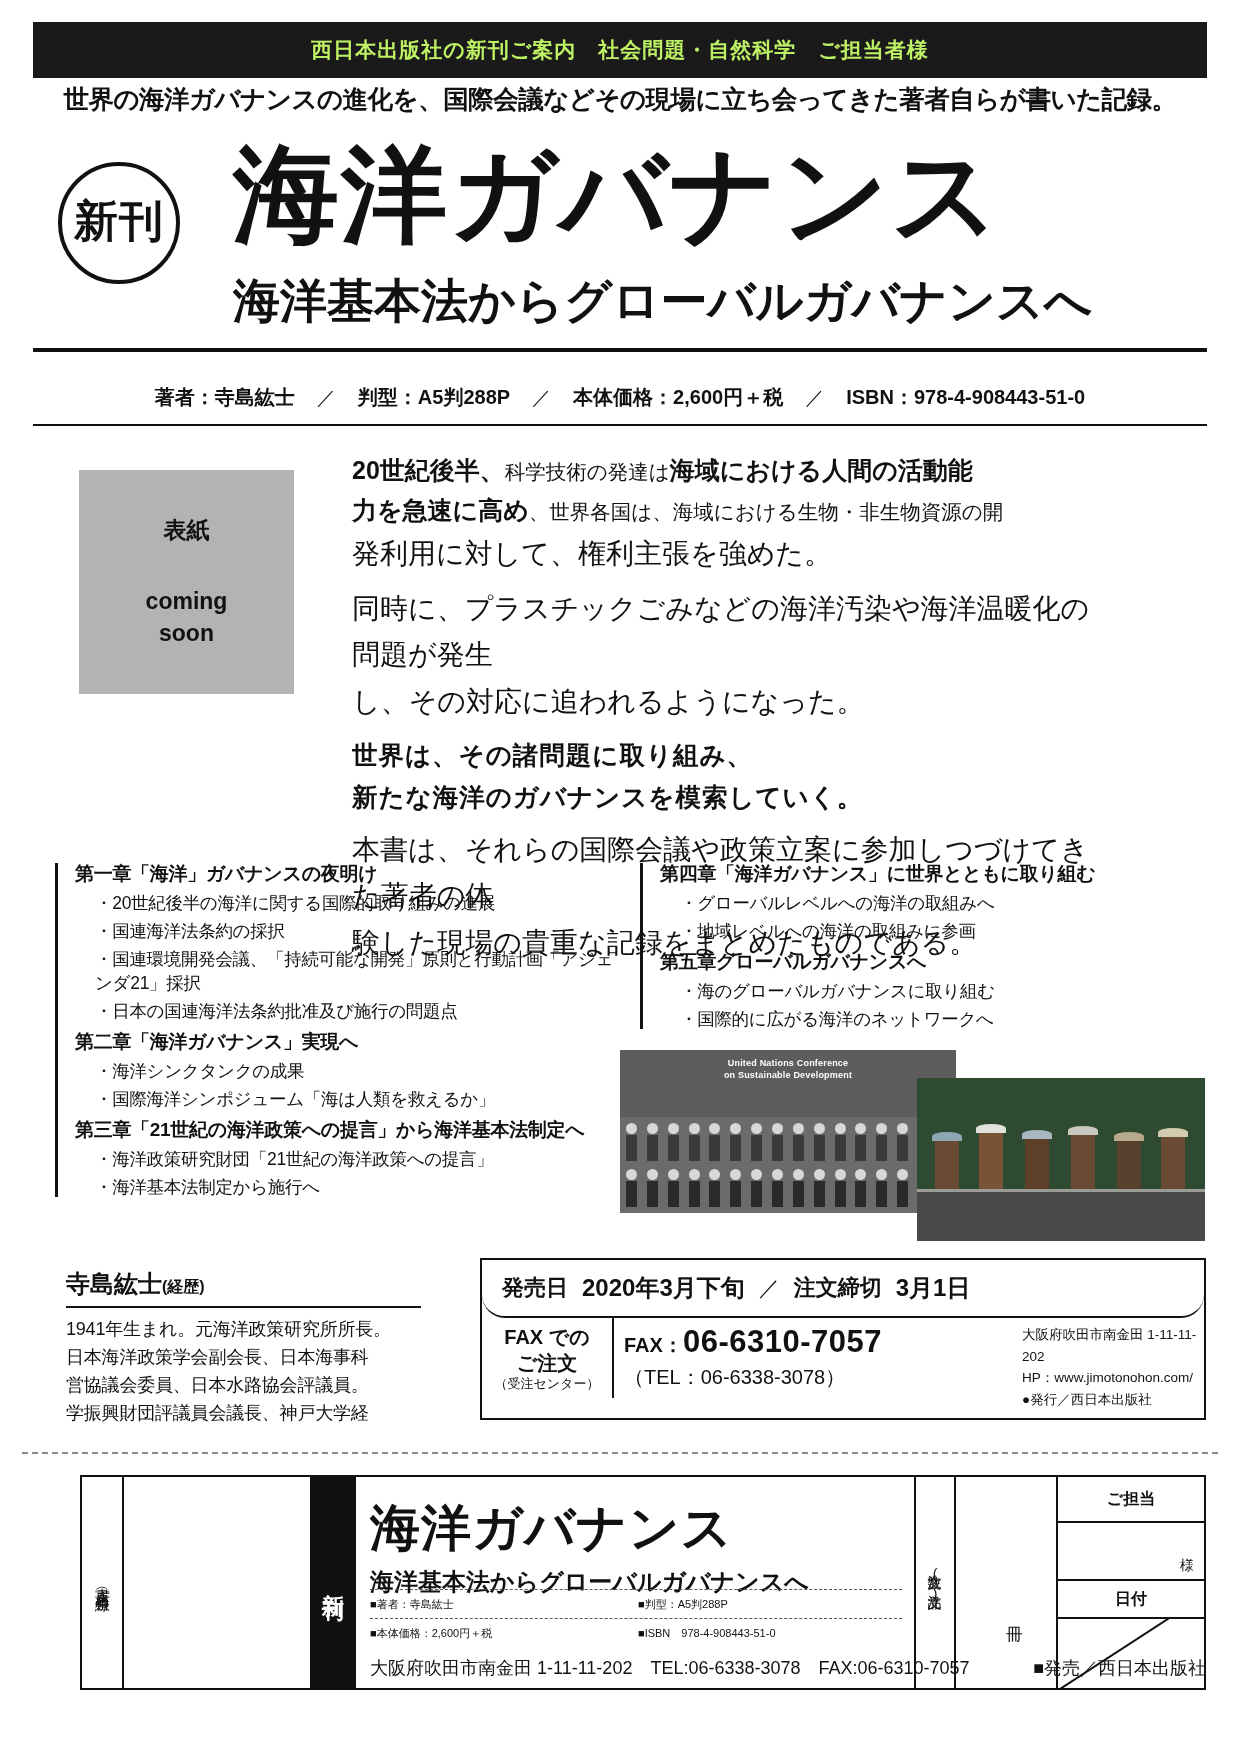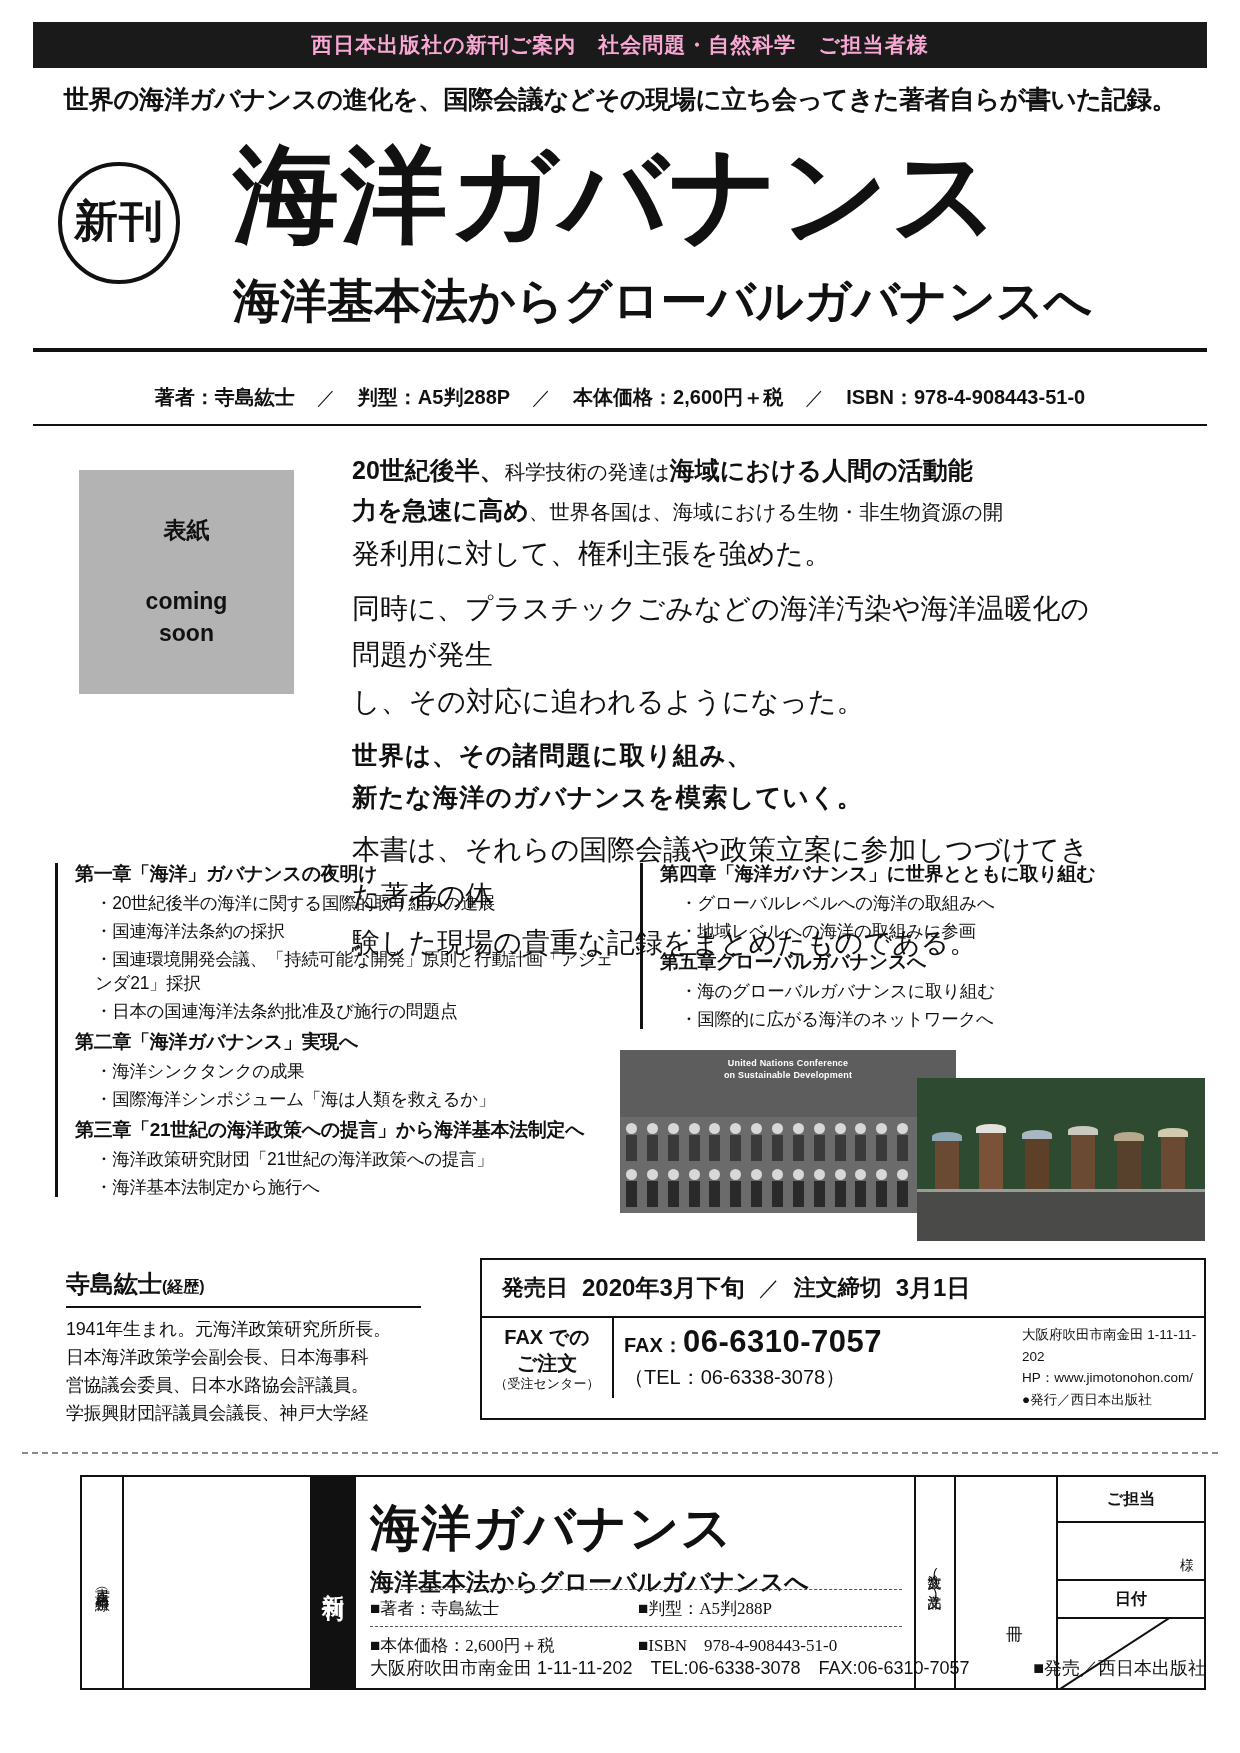--- a/index.html
+++ b/index.html
@@ -10,22 +10,22 @@
     background: #ffffff;
     font-family: "Liberation Sans", sans-serif;
     color: #111111;
     position: relative;
     overflow: hidden;
   }
   .page { position: relative; width:1240px; height:1753px; }
 
   
   .topbar {
-    position:absolute; left:33px; top:22px; width:1174px; height:46px;
-    background:#1a1a1a; color:#f9a8d4;
+    position:absolute; left:33px; top:22px; width:1174px; height:56px;
+    background:#1a1a1a; color:#bef264;
     display:flex; align-items:center; justify-content:center;
     font-size:21px; font-weight:bold; letter-spacing:1px;
   }
 
   
   .catch {
     position:absolute; left:33px; top:82px; width:1174px;
     font-size:25.5px; font-weight:bold; letter-spacing:-0.5px;
     text-align:center; color:#111;
   }
@@ -125,21 +125,21 @@
 
   
   .fax-box {
     position:absolute; left:480px; top:1258px; width:726px; height:162px;
     border:2.5px solid #111; background:#fff;
   }
   .fax-head {
     position:absolute; left:0; top:0; width:100%; height:58px;
     border-bottom:2.5px solid #111;
     display:flex; align-items:center; padding-left:20px; gap:14px;
-    font-size:25px; font-weight:bold;
+    font-size:25px; font-weight:bold;border-radius:23px;
   }
   .fax-head .d1 { font-size:24px; }
   .fax-head .d2 { font-size:22px; }
   .fax-head .slash { font-size:21px; font-weight:normal; }
   .fax-left {
     position:absolute; left:0; top:58px; width:132px; height:80px;
     border-right:2.5px solid #111;
     display:flex; flex-direction:column; align-items:center; justify-content:center;
     text-align:center; line-height:1.3;
   }
@@ -172,21 +172,21 @@
     background:#111; color:#fff; border-right:2px solid #111;
     display:flex; align-items:center; justify-content:center;
   }
   .f-c3 .vert { font-size:22px; font-weight:bold; letter-spacing:8px; }
   .f-title { position:absolute; left:288px; top:18px; width:520px; }
   .f-title .t1 { font-family:"DejaVu Serif", serif; font-size:50px; font-weight:bold; letter-spacing:1px; }
   .f-title .t2 { font-family:"DejaVu Serif", serif; font-size:24px; font-weight:bold; margin-top:4px; }
   .f-specs { position:absolute; left:288px; top:112px; width:532px; }
   .f-specs .row {
     display:flex; border-top:1.5px dashed #555; padding:7px 0 6px 0;
-    font-size:17px; gap:0;font-family:Liberation Serif, serif;
+    font-size:11px; gap:0;
   }
   .f-specs .row .a { width:268px; }
   .f-specs .row .b { width:260px; }
   .f-specs .row:last-child { border-bottom:none; }
   .f-foot {
     position:absolute; left:288px; bottom:8px; width:836px;
     display:flex; justify-content:space-between; font-size:18px;
   }
   .f-c4 {
     position:absolute; left:832px; top:0; width:42px; height:100%;

